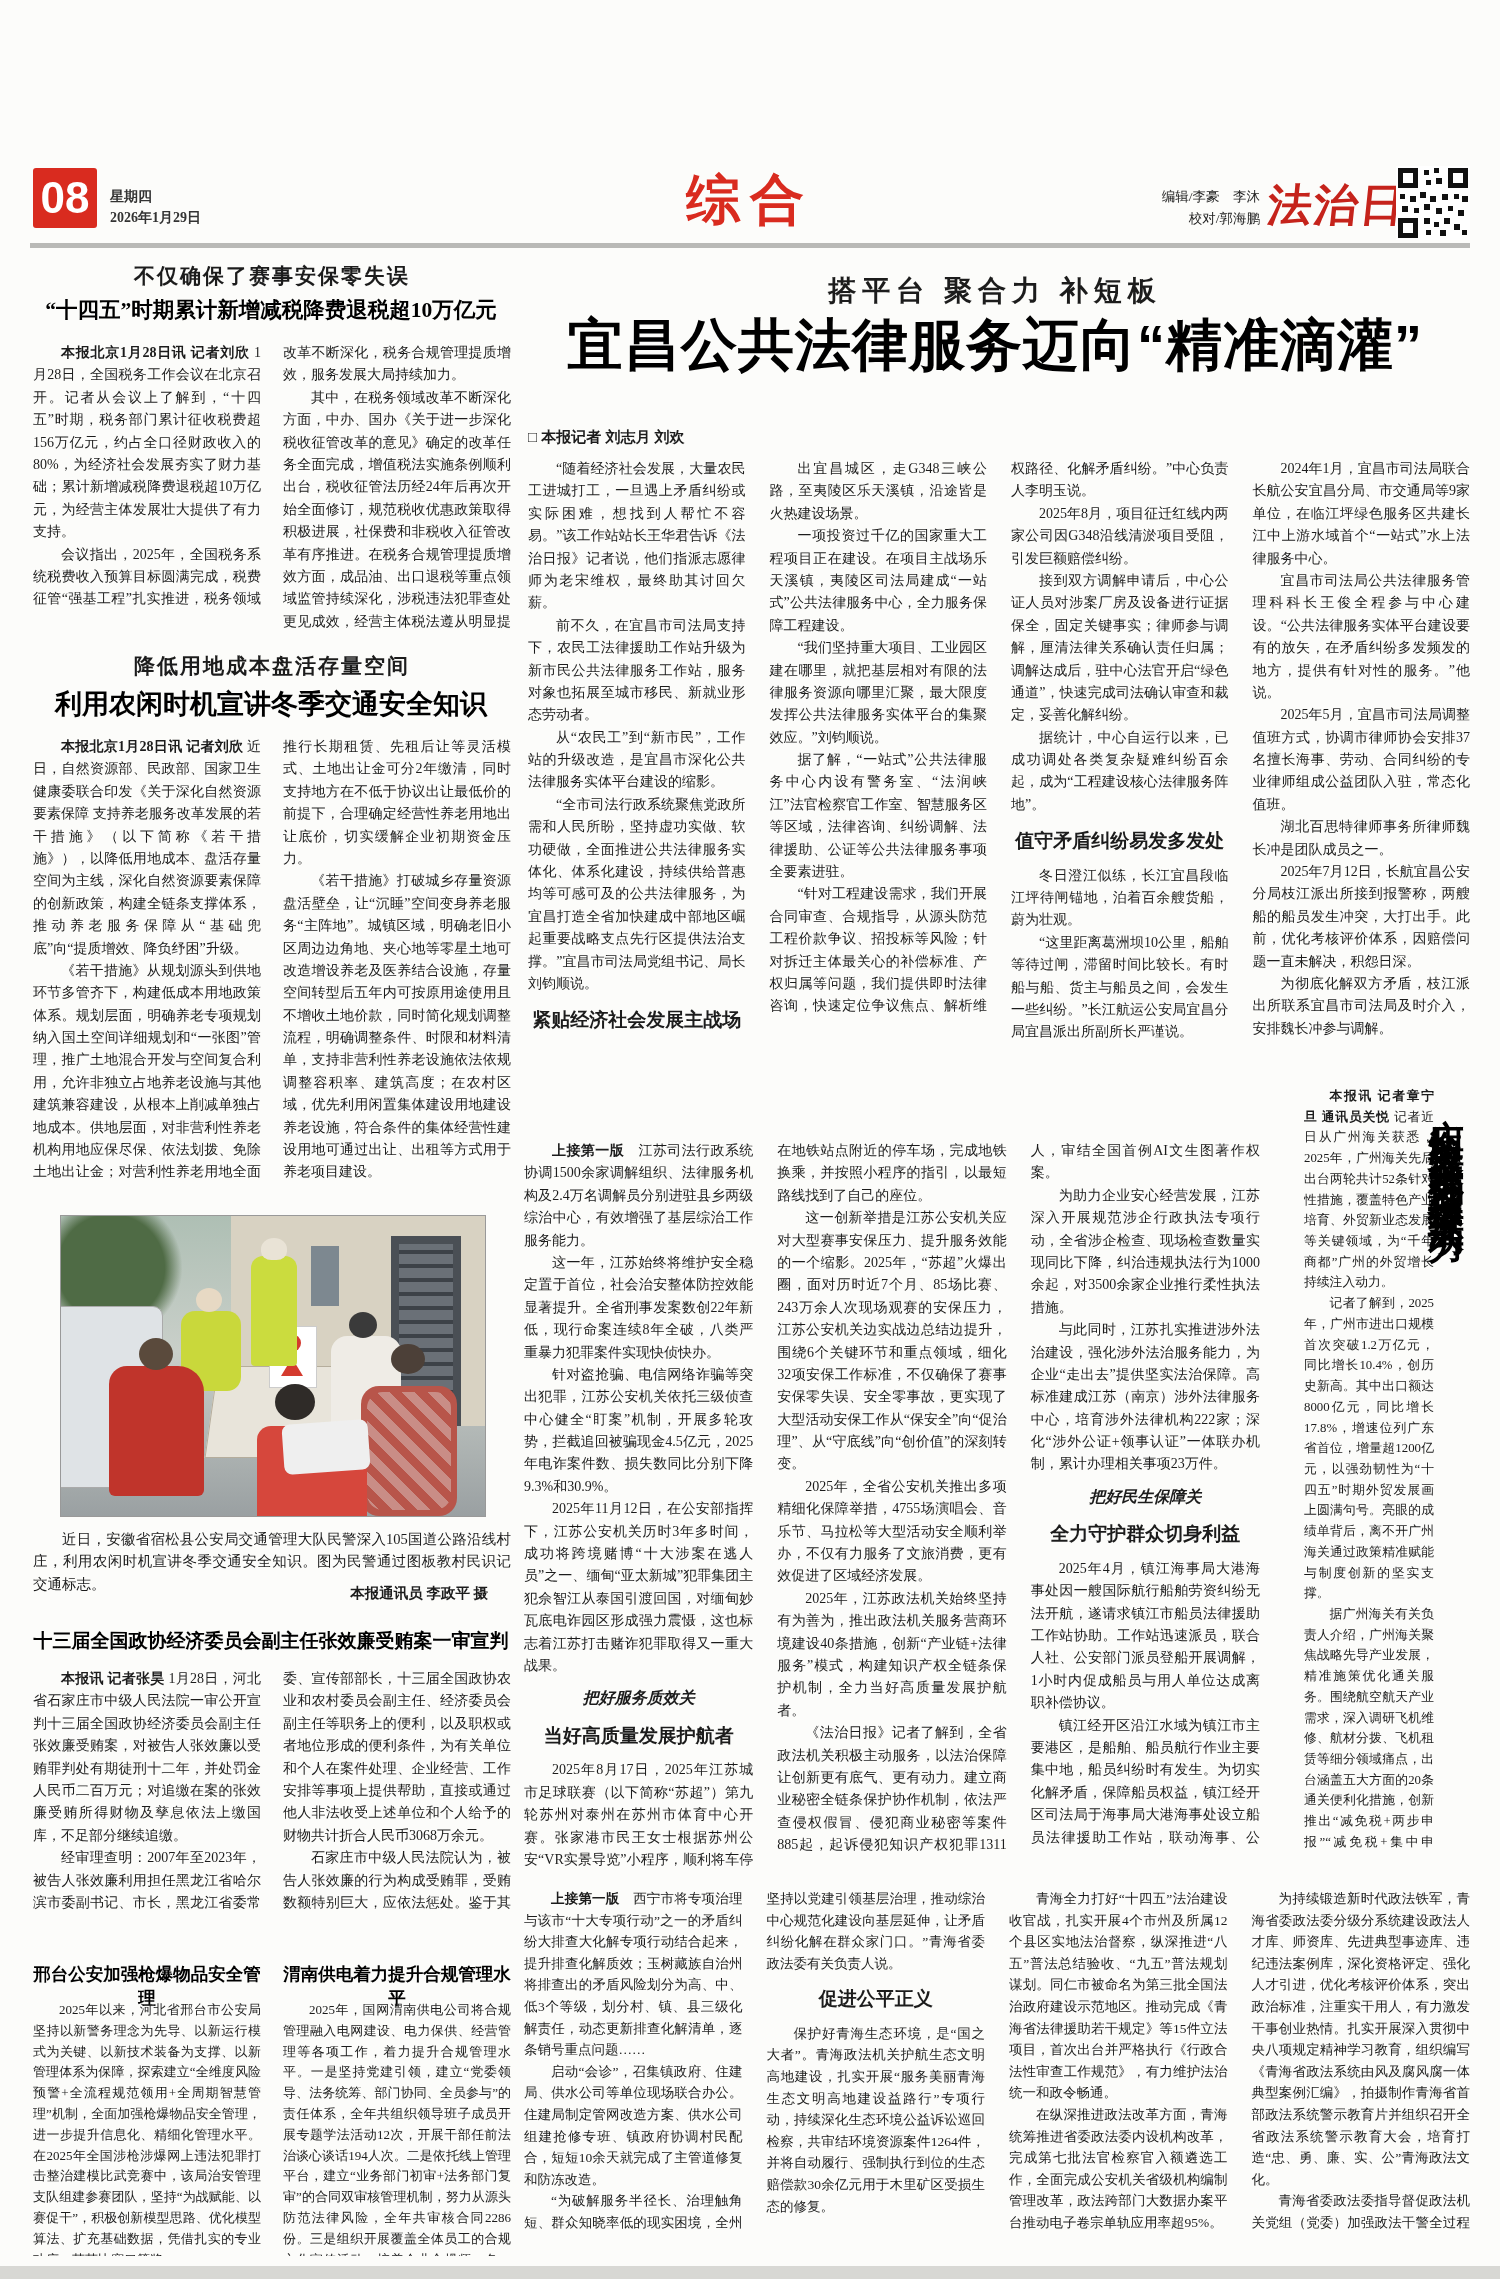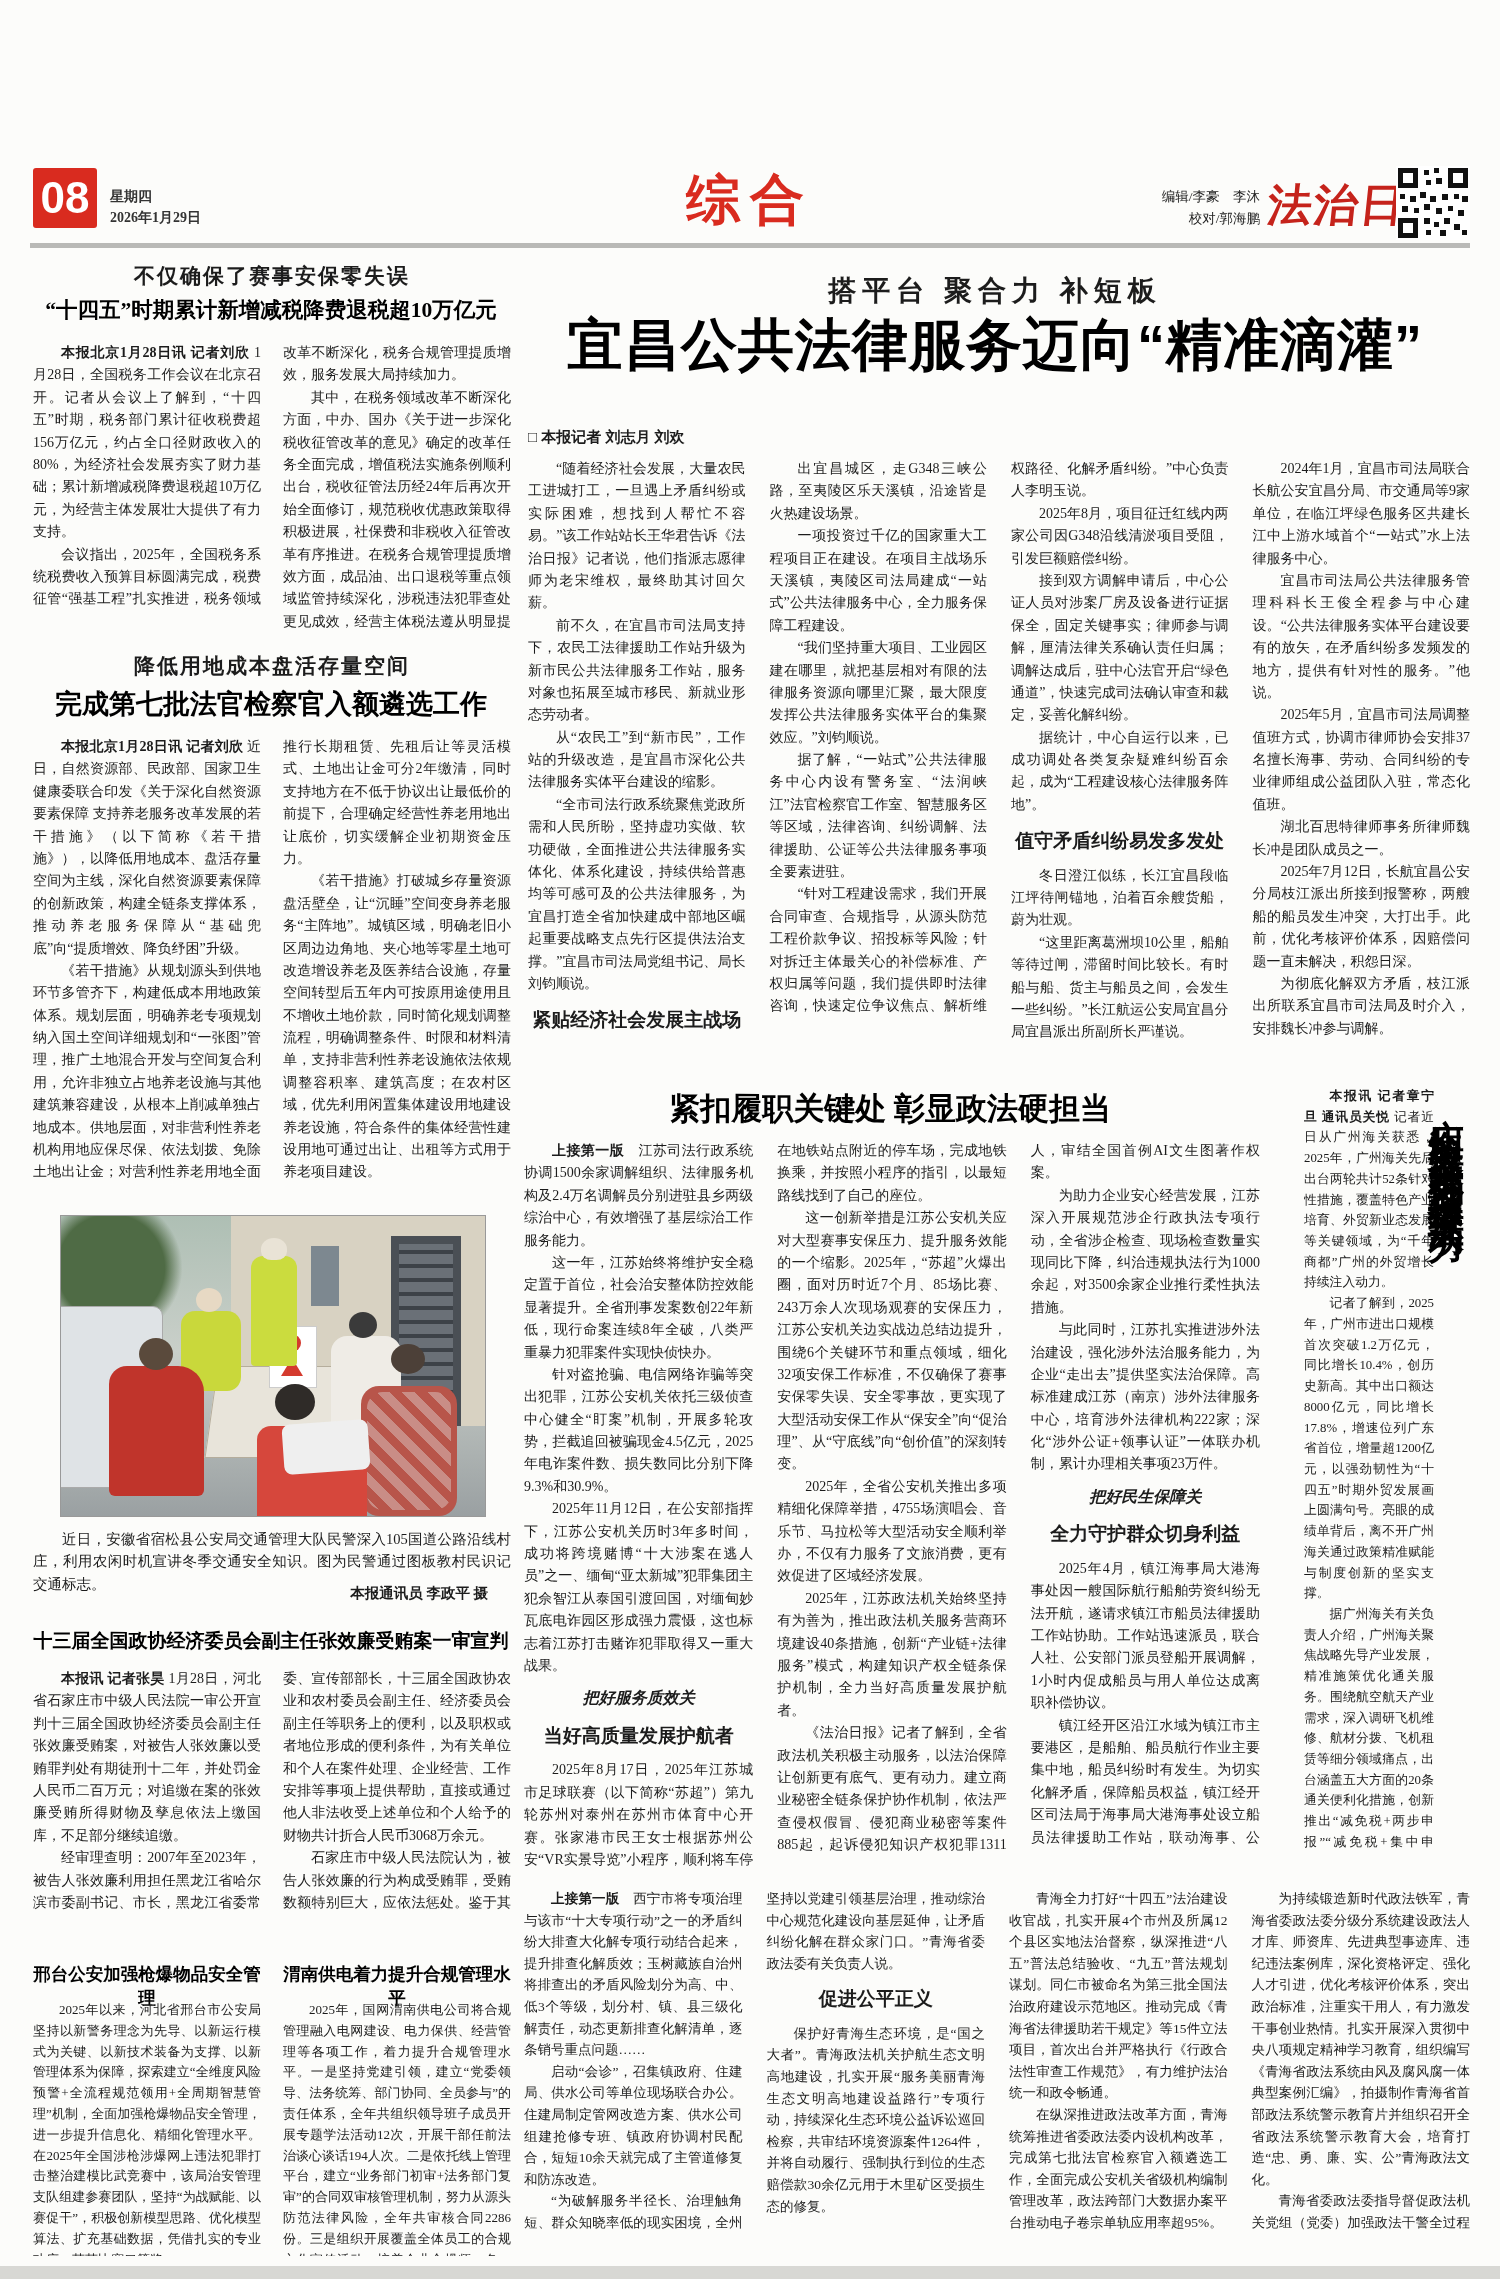--- a/index.html
+++ b/index.html
@@ -127,21 +127,21 @@
 
   <div class="abs kicker" id="a1-kick">不仅确保了赛事安保零失误</div>
   <div class="abs headline" id="a1-head">“十四五”时期累计新增减税降费退税超10万亿元</div>
   <div class="abs body cols2" id="a1-body">
       <p><span class="lead-b">本报北京1月28日讯 记者刘欣</span> 1月28日，全国税务工作会议在北京召开。记者从会议上了解到，“十四五”时期，税务部门累计征收税费超156万亿元，约占全口径财政收入的80%，为经济社会发展夯实了财力基础；累计新增减税降费退税超10万亿元，为经营主体发展壮大提供了有力支持。</p>
       <p>会议指出，2025年，全国税务系统税费收入预算目标圆满完成，税费征管“强基工程”扎实推进，税务领域改革不断深化，税务合规管理提质增效，服务发展大局持续加力。</p>
       <p>其中，在税务领域改革不断深化方面，中办、国办《关于进一步深化税收征管改革的意见》确定的改革任务全面完成，增值税法实施条例顺利出台，税收征管法历经24年后再次开始全面修订，规范税收优惠政策取得积极进展，社保费和非税收入征管改革有序推进。在税务合规管理提质增效方面，成品油、出口退税等重点领域监管持续深化，涉税违法犯罪查处更见成效，经营主体税法遵从明显提升，通过“银税互动”帮助诚信纳税的小微企业获得信用贷款近3万亿元，法治公平的税收生态不断厚植。</p>
     </div>
 
   <div class="abs kicker" id="a2-kick">降低用地成本盘活存量空间</div>
-  <div class="abs headline" id="a2-head">完成第七批法官检察官入额遴选工作</div>
+  <div class="abs headline" id="a2-head">利用农闲时机宣讲冬季交通安全知识</div>
   <div class="abs body cols2" id="a2-body">
       <p><span class="lead-b">本报北京1月28日讯 记者刘欣</span> 近日，自然资源部、民政部、国家卫生健康委联合印发《关于深化自然资源要素保障 支持养老服务改革发展的若干措施》（以下简称《若干措施》），以降低用地成本、盘活存量空间为主线，深化自然资源要素保障的创新政策，构建全链条支撑体系，推动养老服务保障从“基础兜底”向“提质增效、降负纾困”升级。</p>
       <p>《若干措施》从规划源头到供地环节多管齐下，构建低成本用地政策体系。规划层面，明确养老专项规划纳入国土空间详细规划和“一张图”管理，推广土地混合开发与空间复合利用，允许非独立占地养老设施与其他建筑兼容建设，从根本上削减单独占地成本。供地层面，对非营利性养老机构用地应保尽保、依法划拨、免除土地出让金；对营利性养老用地全面推行长期租赁、先租后让等灵活模式、土地出让金可分2年缴清，同时支持地方在不低于协议出让最低价的前提下，合理确定经营性养老用地出让底价，切实缓解企业初期资金压力。</p>
       <p>《若干措施》打破城乡存量资源盘活壁垒，让“沉睡”空间变身养老服务“主阵地”。城镇区域，明确老旧小区周边边角地、夹心地等零星土地可改造增设养老及医养结合设施，存量空间转型后五年内可按原用途使用且不增收土地价款，同时简化规划调整流程，明确调整条件、时限和材料清单，支持非营利性养老设施依法依规调整容积率、建筑高度；在农村区域，优先利用闲置集体建设用地建设养老设施，符合条件的集体经营性建设用地可通过出让、出租等方式用于养老项目建设。</p>
     </div>
 
   <div class="abs" id="photo">
     <div class="ph" style="left:0;top:0;width:100%;height:100%;background:linear-gradient(180deg,#aebfb4 0%,#c9cfc9 45%,#9aa0a2 100%);"></div>
     <div class="ph" style="left:170px;top:0;width:254px;height:210px;background:#d8d2c2;"></div>
     <div class="ph" style="left:330px;top:20px;width:70px;height:190px;background:#4a4f55;"></div>
@@ -210,21 +210,20 @@
       <p>冬日澄江似练，长江宜昌段临江坪待闸锚地，泊着百余艘货船，蔚为壮观。</p>
       <p>“这里距离葛洲坝10公里，船舶等待过闸，滞留时间比较长。有时船与船、货主与船员之间，会发生一些纠纷。”长江航运公安局宜昌分局宜昌派出所副所长严谨说。</p>
       <p>2024年1月，宜昌市司法局联合长航公安宜昌分局、市交通局等9家单位，在临江坪绿色服务区共建长江中上游水域首个“一站式”水上法律服务中心。</p>
       <p>宜昌市司法局公共法律服务管理科科长王俊全程参与中心建设。“公共法律服务实体平台建设要有的放矢，在矛盾纠纷多发频发的地方，提供有针对性的服务。”他说。</p>
       <p>2025年5月，宜昌市司法局调整值班方式，协调市律师协会安排37名擅长海事、劳动、合同纠纷的专业律师组成公益团队入驻，常态化值班。</p>
       <p>湖北百思特律师事务所律师魏长冲是团队成员之一。</p>
       <p>2025年7月12日，长航宜昌公安分局枝江派出所接到报警称，两艘船的船员发生冲突，大打出手。此前，优化考核评价体系，因赔偿问题一直未解决，积怨日深。</p>
       <p>为彻底化解双方矛盾，枝江派出所联系宜昌市司法局及时介入，安排魏长冲参与调解。</p>
     </div>
 
-  <div class="abs headline" id="j-head">紧扣履职关键处 彰显政法硬担当</div>
   <div class="abs body cols3" id="j-body">
       <p><span class="lead-b">上接第一版</span>　江苏司法行政系统协调1500余家调解组织、法律服务机构及2.4万名调解员分别进驻县乡两级综治中心，有效增强了基层综治工作服务能力。</p>
       <p>这一年，江苏始终将维护安全稳定置于首位，社会治安整体防控效能显著提升。全省刑事发案数创22年新低，现行命案连续8年全破，八类严重暴力犯罪案件实现快侦快办。</p>
       <p>针对盗抢骗、电信网络诈骗等突出犯罪，江苏公安机关依托三级侦查中心健全“盯案”机制，开展多轮攻势，拦截追回被骗现金4.5亿元，2025年电诈案件数、损失数同比分别下降9.3%和30.9%。</p>
       <p>2025年11月12日，在公安部指挥下，江苏公安机关历时3年多时间，成功将跨境赌博“十大涉案在逃人员”之一、缅甸“亚太新城”犯罪集团主犯佘智江从泰国引渡回国，对缅甸妙瓦底电诈园区形成强力震慑，这也标志着江苏打击赌诈犯罪取得又一重大战果。</p>
       <h5>把好服务质效关</h5>
       <h4>当好高质量发展护航者</h4>
       <p>2025年8月17日，2025年江苏城市足球联赛（以下简称“苏超”）第九轮苏州对泰州在苏州市体育中心开赛。张家港市民王女士根据苏州公安“VR实景导览”小程序，顺利将车停在地铁站点附近的停车场，完成地铁换乘，并按照小程序的指引，以最短路线找到了自己的座位。</p>
       <p>这一创新举措是江苏公安机关应对大型赛事安保压力、提升服务效能的一个缩影。2025年，“苏超”火爆出圈，面对历时近7个月、85场比赛、243万余人次现场观赛的安保压力，江苏公安机关边实战边总结边提升，围绕6个关键环节和重点领域，细化32项安保工作标准，不仅确保了赛事安保零失误、安全零事故，更实现了大型活动安保工作从“保安全”向“促治理”、从“守底线”向“创价值”的深刻转变。</p>
       <p>2025年，全省公安机关推出多项精细化保障举措，4755场演唱会、音乐节、马拉松等大型活动安全顺利举办，不仅有力服务了文旅消费，更有效促进了区域经济发展。</p>

